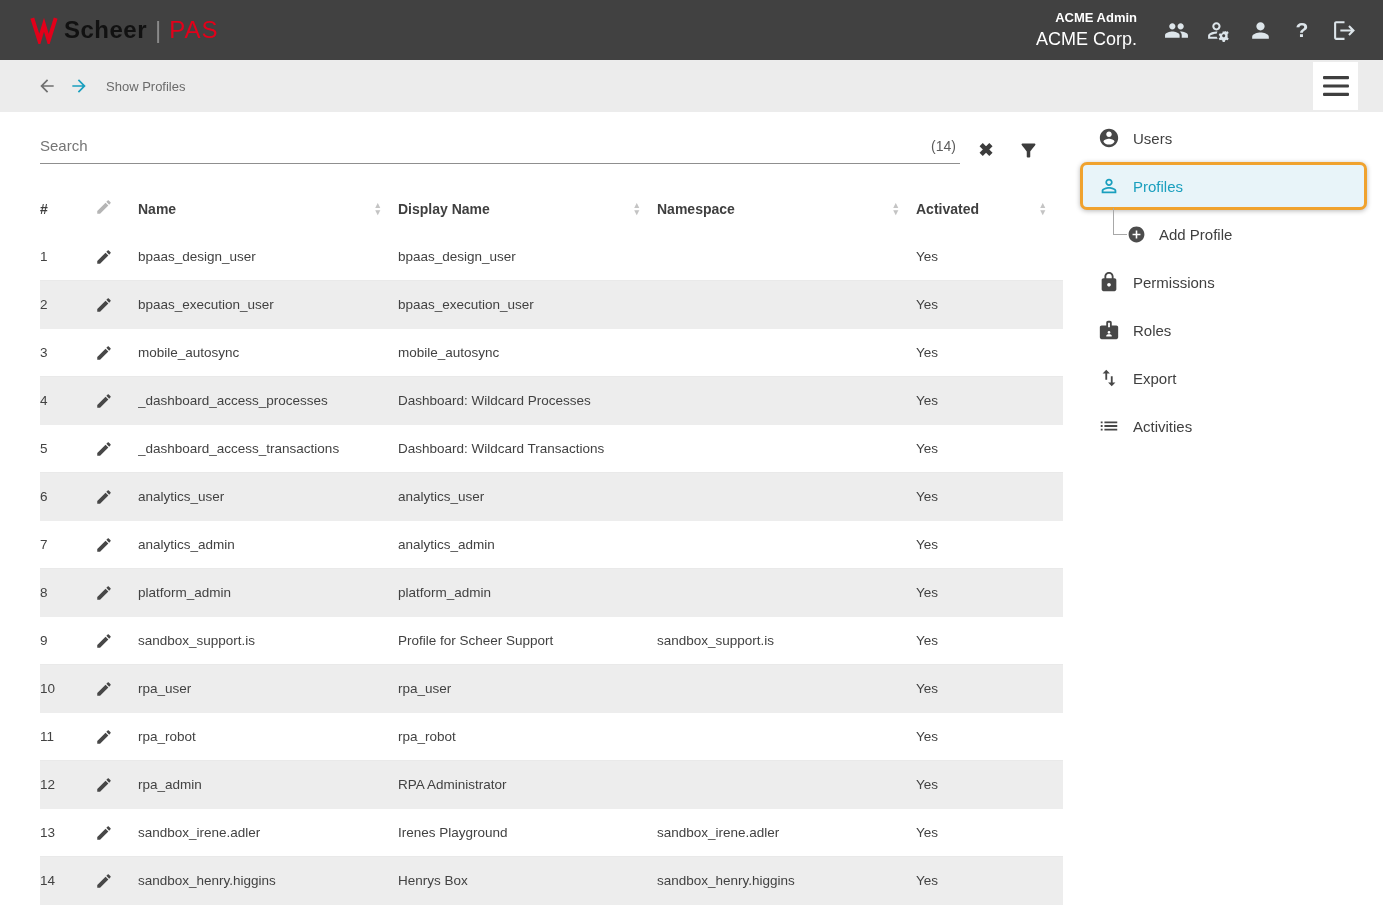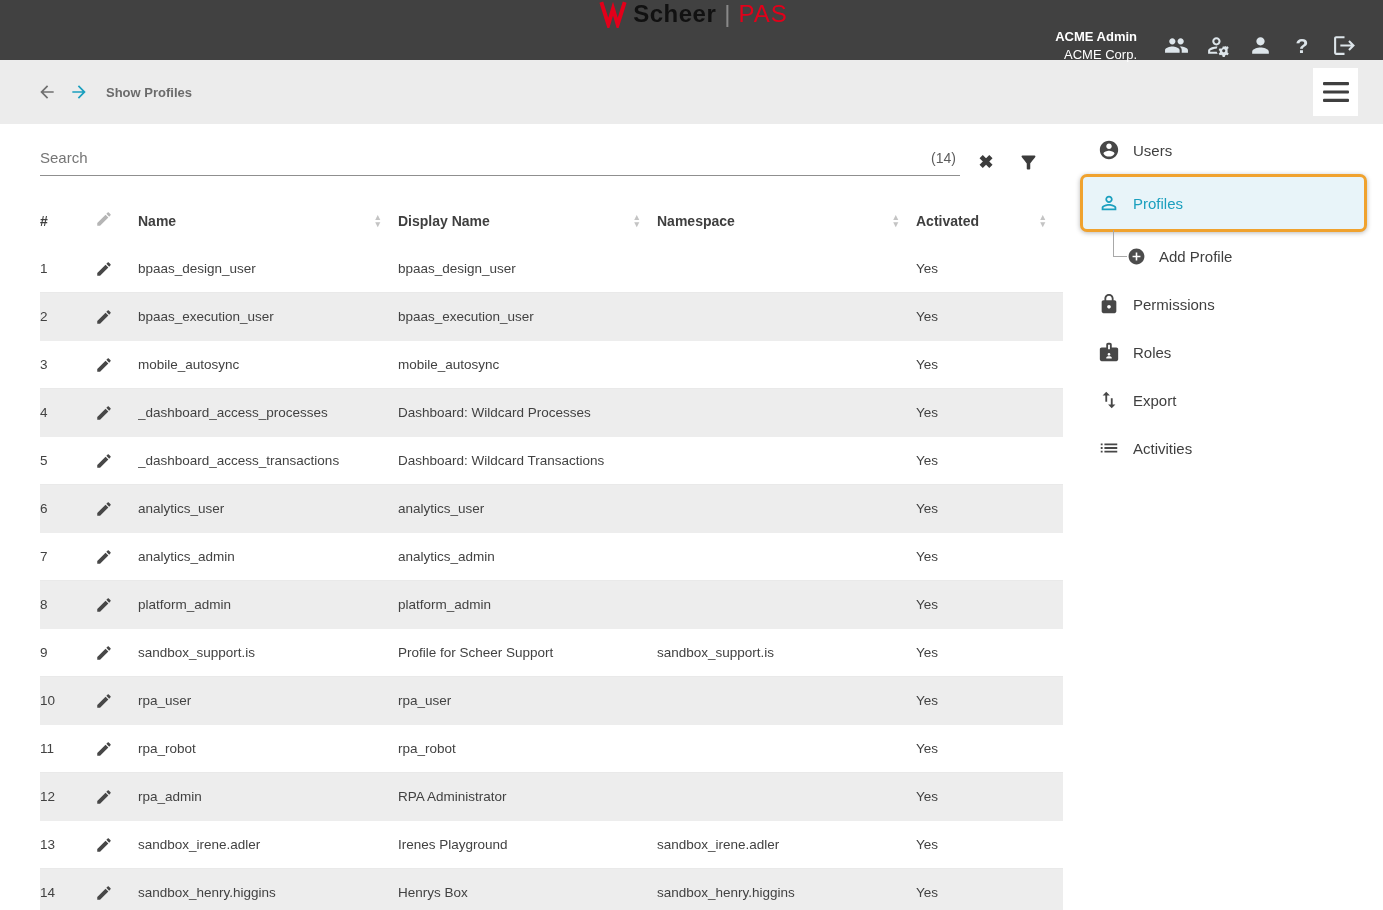--- a/index.html
+++ b/index.html
@@ -1,37 +1,37 @@
 <!DOCTYPE html>
 <html><head>
 <meta charset="utf-8">
 <style>
   * { margin:0; padding:0; box-sizing:border-box; }
   html,body { width:1383px; height:910px; }
   body { font-family:"Liberation Sans", sans-serif; background:#fff; overflow:hidden; }
   .app { position:relative; width:1383px; height:910px; background:#fff; }
 
   
-  .topbar { height:60px; background:#414141; display:flex; align-items:center; padding:0 26px 0 30px;flex-direction:column; }
+  .topbar { height:60px; background:#414141; display:flex; align-items:center; padding:0 26px 0 30px; }
   .logo { display:flex; align-items:center; gap:6px; }
   .logo .w-mark { width:28px; height:28px; }
   .logo .brand { font-size:24px; font-weight:bold; color:#111; letter-spacing:.5px; }
   .logo .sep { color:#8a8a8a; font-size:24px; font-weight:300; margin:0 2px; }
   .logo .product { font-size:24px; color:#e2001a; letter-spacing:1px; }
   .top-right { margin-left:auto; display:flex; align-items:center; }
   .userinfo { text-align:right; color:#fff; margin-right:26px; line-height:1.35; }
   .userinfo .uname { font-size:13px; font-weight:bold; }
-  .userinfo .uorg { font-size:13px; }
+  .userinfo .uorg { font-size:18px; }
   .top-icons { display:flex; align-items:center; gap:16px; }
   .tool-icon { width:26px; height:26px; display:flex; align-items:center; justify-content:center; color:#dde5ea; cursor:pointer; background:none; border:none; }
   .tool-icon svg { width:25px; height:25px; fill:currentColor; }
   .help-glyph { font-size:21px; font-weight:bold; color:#dde5ea; }
 
   
-  .toolbar { height:64px; background:#ececec; display:flex; align-items:center; padding-left:34px;font-weight:bold; }
+  .toolbar { height:52px; background:#ececec; display:flex; align-items:center; padding-left:34px; }
   .nav-arrow { background:none; border:none; width:26px; height:26px; cursor:pointer; display:flex; align-items:center; justify-content:center; margin-right:6px; }
   .nav-arrow svg { width:20px; height:20px; }
   .nav-back svg { fill:#6f6f6f; }
   .nav-fwd svg { fill:#1a9fbe; }
   .crumb-title { font-size:13px; color:#6b6b6b; margin-left:8px; }
   .menu-box { margin-left:auto; margin-right:25px; width:45px; height:48px; background:#fff; display:flex; align-items:center; justify-content:center; }
   .menu-btn { background:none; border:none; cursor:pointer; display:flex; }
   .menu-btn svg { width:26px; height:20px; fill:#3f3f3f; }
 
   
@@ -62,21 +62,21 @@
   .c-edit { display:flex; }
   .c-edit .pencil { width:18px; height:18px; fill:#474747; cursor:pointer; }
   .cell { overflow:hidden; white-space:nowrap; text-overflow:ellipsis; padding-right:10px; }
 
   
   .side-item { height:48px; display:flex; align-items:center; padding-left:35px; gap:13px; cursor:pointer; color:#474747; }
   .s-label { font-size:15px; color:#3f3f3f; }
   .s-icon { display:flex; align-items:center; }
   .s-icon svg { width:22px; height:22px; fill:currentColor; }
   .active-box { border:3px solid #f0a22e; border-radius:7px; margin:0 16px 0 17px; background:#e8f4f9; box-shadow:0 1px 5px rgba(0,0,0,.28); }
-  .side-item.active { height:52px; padding-left:15px; color:#1a9fbe; }
+  .side-item.active { height:42px; padding-left:15px; color:#1a9fbe; }
   .side-item.active .s-label { color:#1a9fbe; }
   .side-item.child { padding-left:64px; position:relative; color:#4c4c4c; }
   .side-item.child::before { content:""; position:absolute; left:50px; top:-2px; width:13px; height:26px; border-left:1px solid #a8a8a8; border-bottom:1px solid #a8a8a8; }
   .side-item.child .s-icon svg { width:19px; height:19px; }
 </style>
 </head>
 <body>
 
 <div class="app">
 

